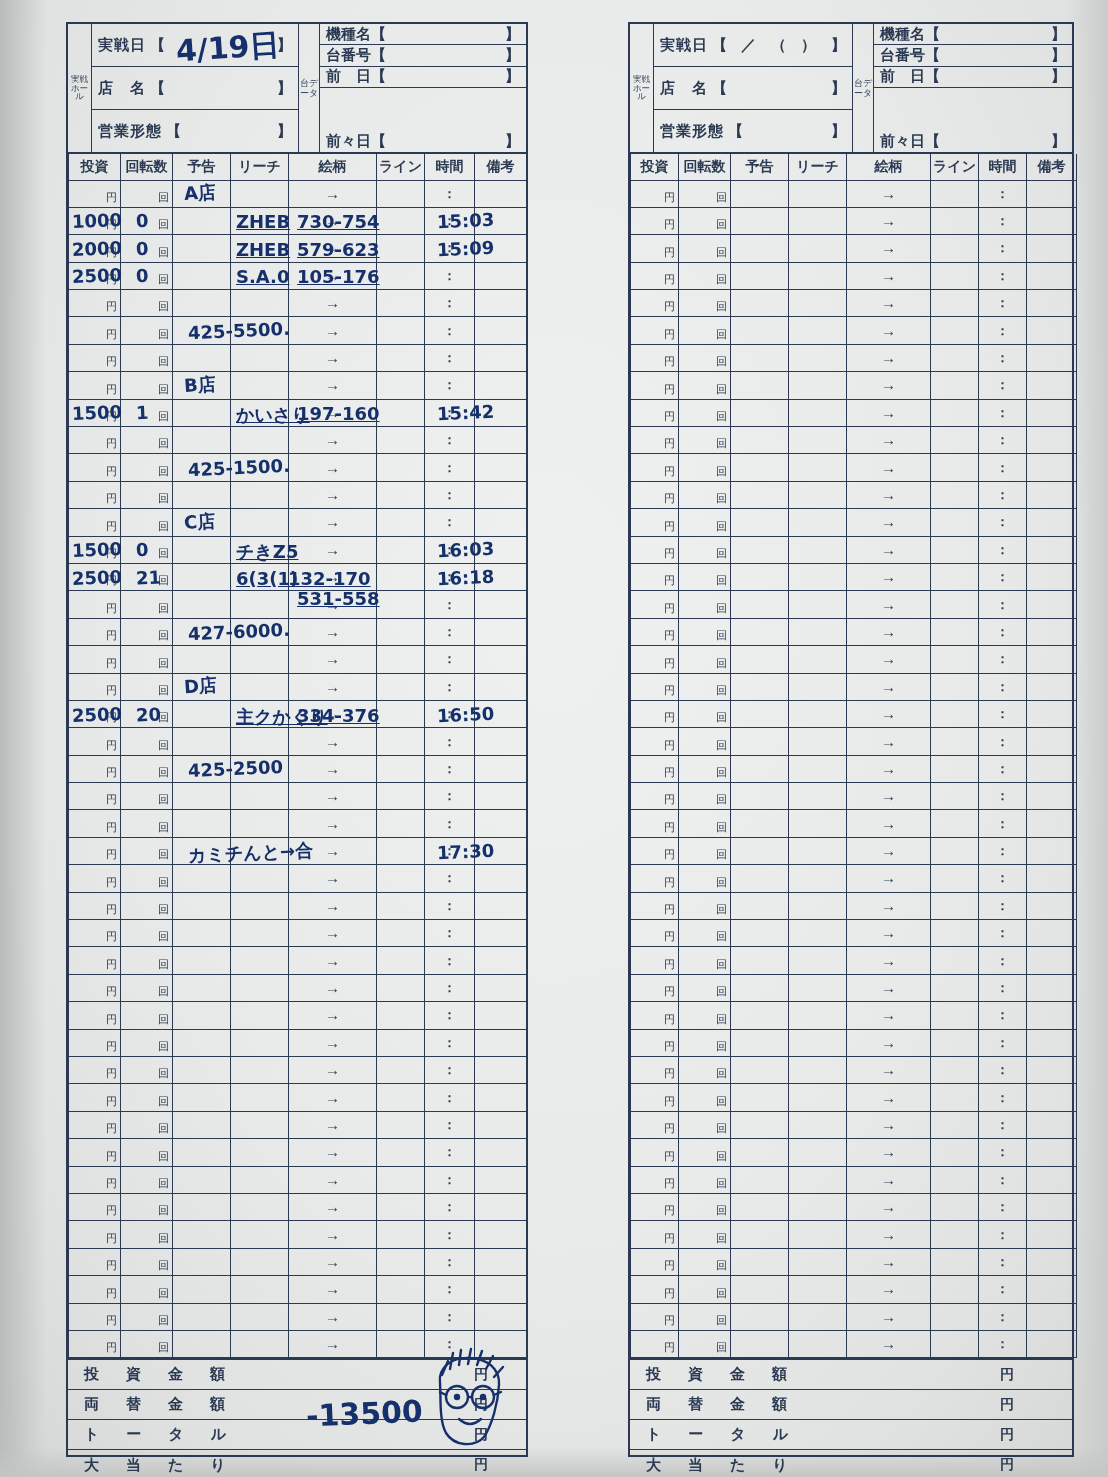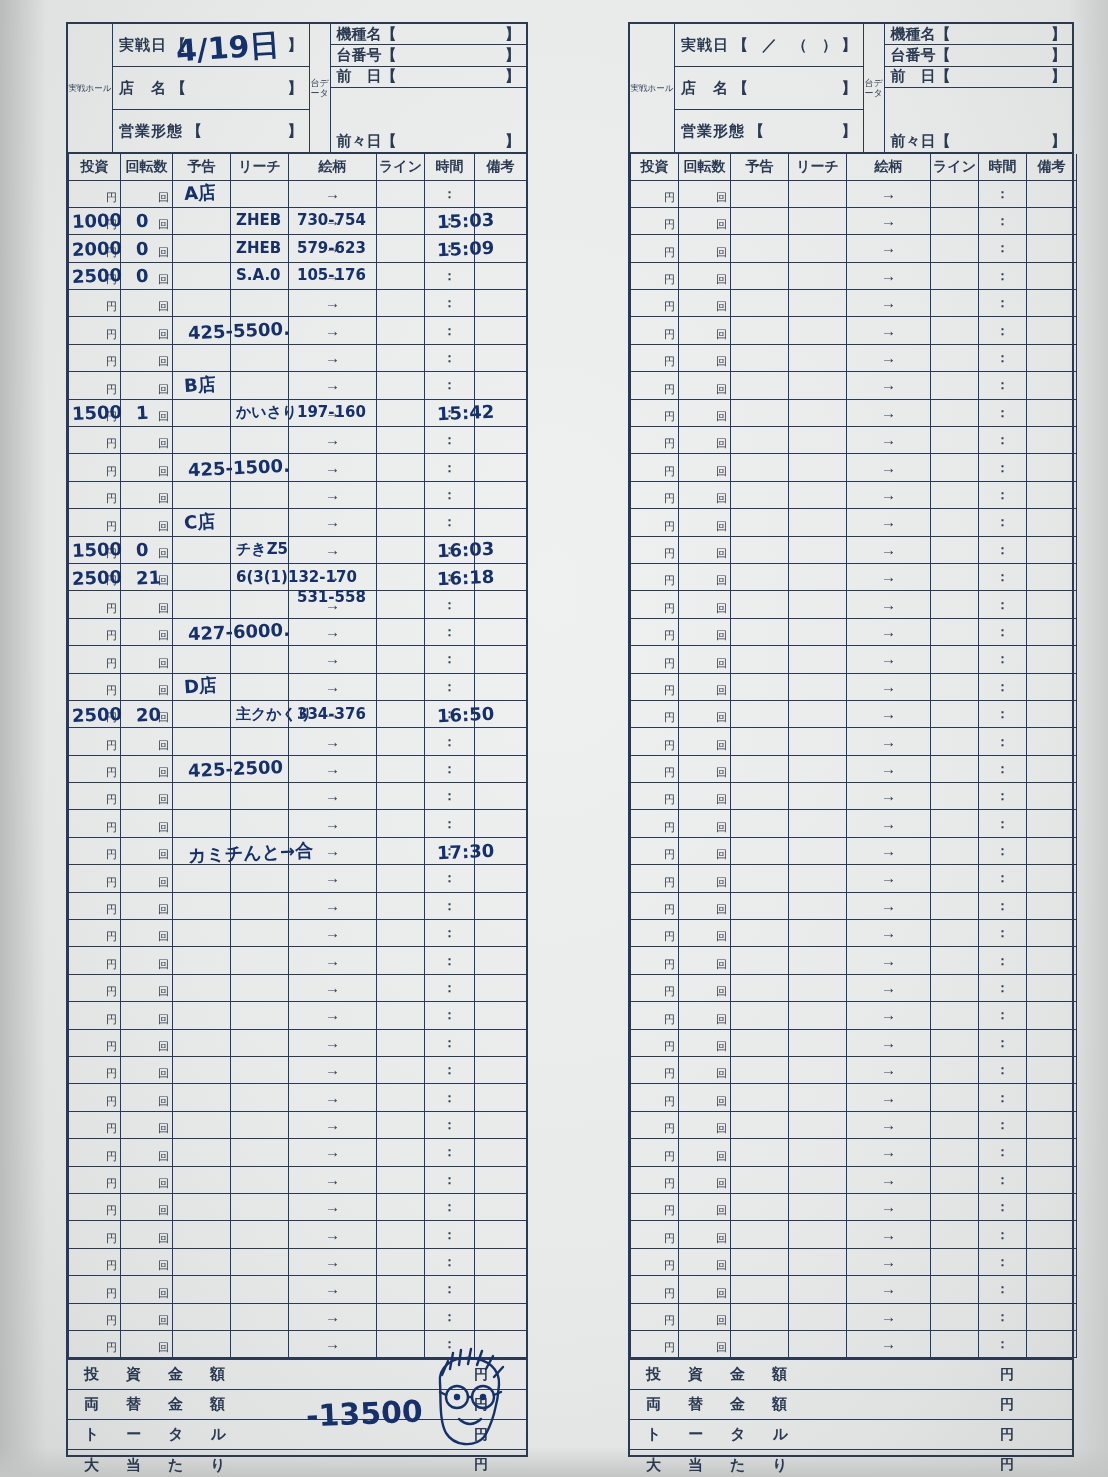--- a/index.html
+++ b/index.html
@@ -28,21 +28,21 @@
     border:2px solid #2b3a52;
     box-sizing:border-box;
     color:#2b3a52;
   }
   #form-left{left:66px;top:22px;width:462px;height:1435px;}
   #form-right{left:628px;top:22px;width:446px;height:1435px;}
 
   
   .hdr{display:flex;border-bottom:2px solid #2b3a52;height:130px;box-sizing:border-box;}
   .hdr-vert{
-    width:45px;border-right:1px solid #2b3a52;box-sizing:border-box;
+    width:24px;border-right:1px solid #2b3a52;box-sizing:border-box;
     display:flex;align-items:center;justify-content:center;
     font-size:8.5px;line-height:1.05;letter-spacing:0px;
     text-align:center;
   }
   .hdr-left{flex:1;display:flex;flex-direction:column;}
   .hdr-left .r{
     flex:1;border-bottom:1px solid #2b3a52;box-sizing:border-box;
     display:flex;align-items:center;padding-left:6px;font-size:15px;font-weight:bold;
     position:relative;
   }
@@ -91,21 +91,21 @@
 
   
   .hw{
     position:absolute;
     font-family:"DejaVu Sans", sans-serif;
     color:#16306b;
     font-weight:bold;
     white-space:nowrap;
     pointer-events:none;
   }
-  .hw.sm{font-size:15px;}
+  .hw.sm{font-size:18px;text-decoration:underline;}
   .hw.md{font-size:18px;}
   .hw.xl{font-size:30px;}
   .hw.rot{transform:rotate(-4deg);}
   .hw.rot2{transform:rotate(-2.5deg);}
 
   
   #doodle{position:absolute;right:14px;bottom:4px;width:86px;height:104px;}
 </style>
 </head>
 <body>

